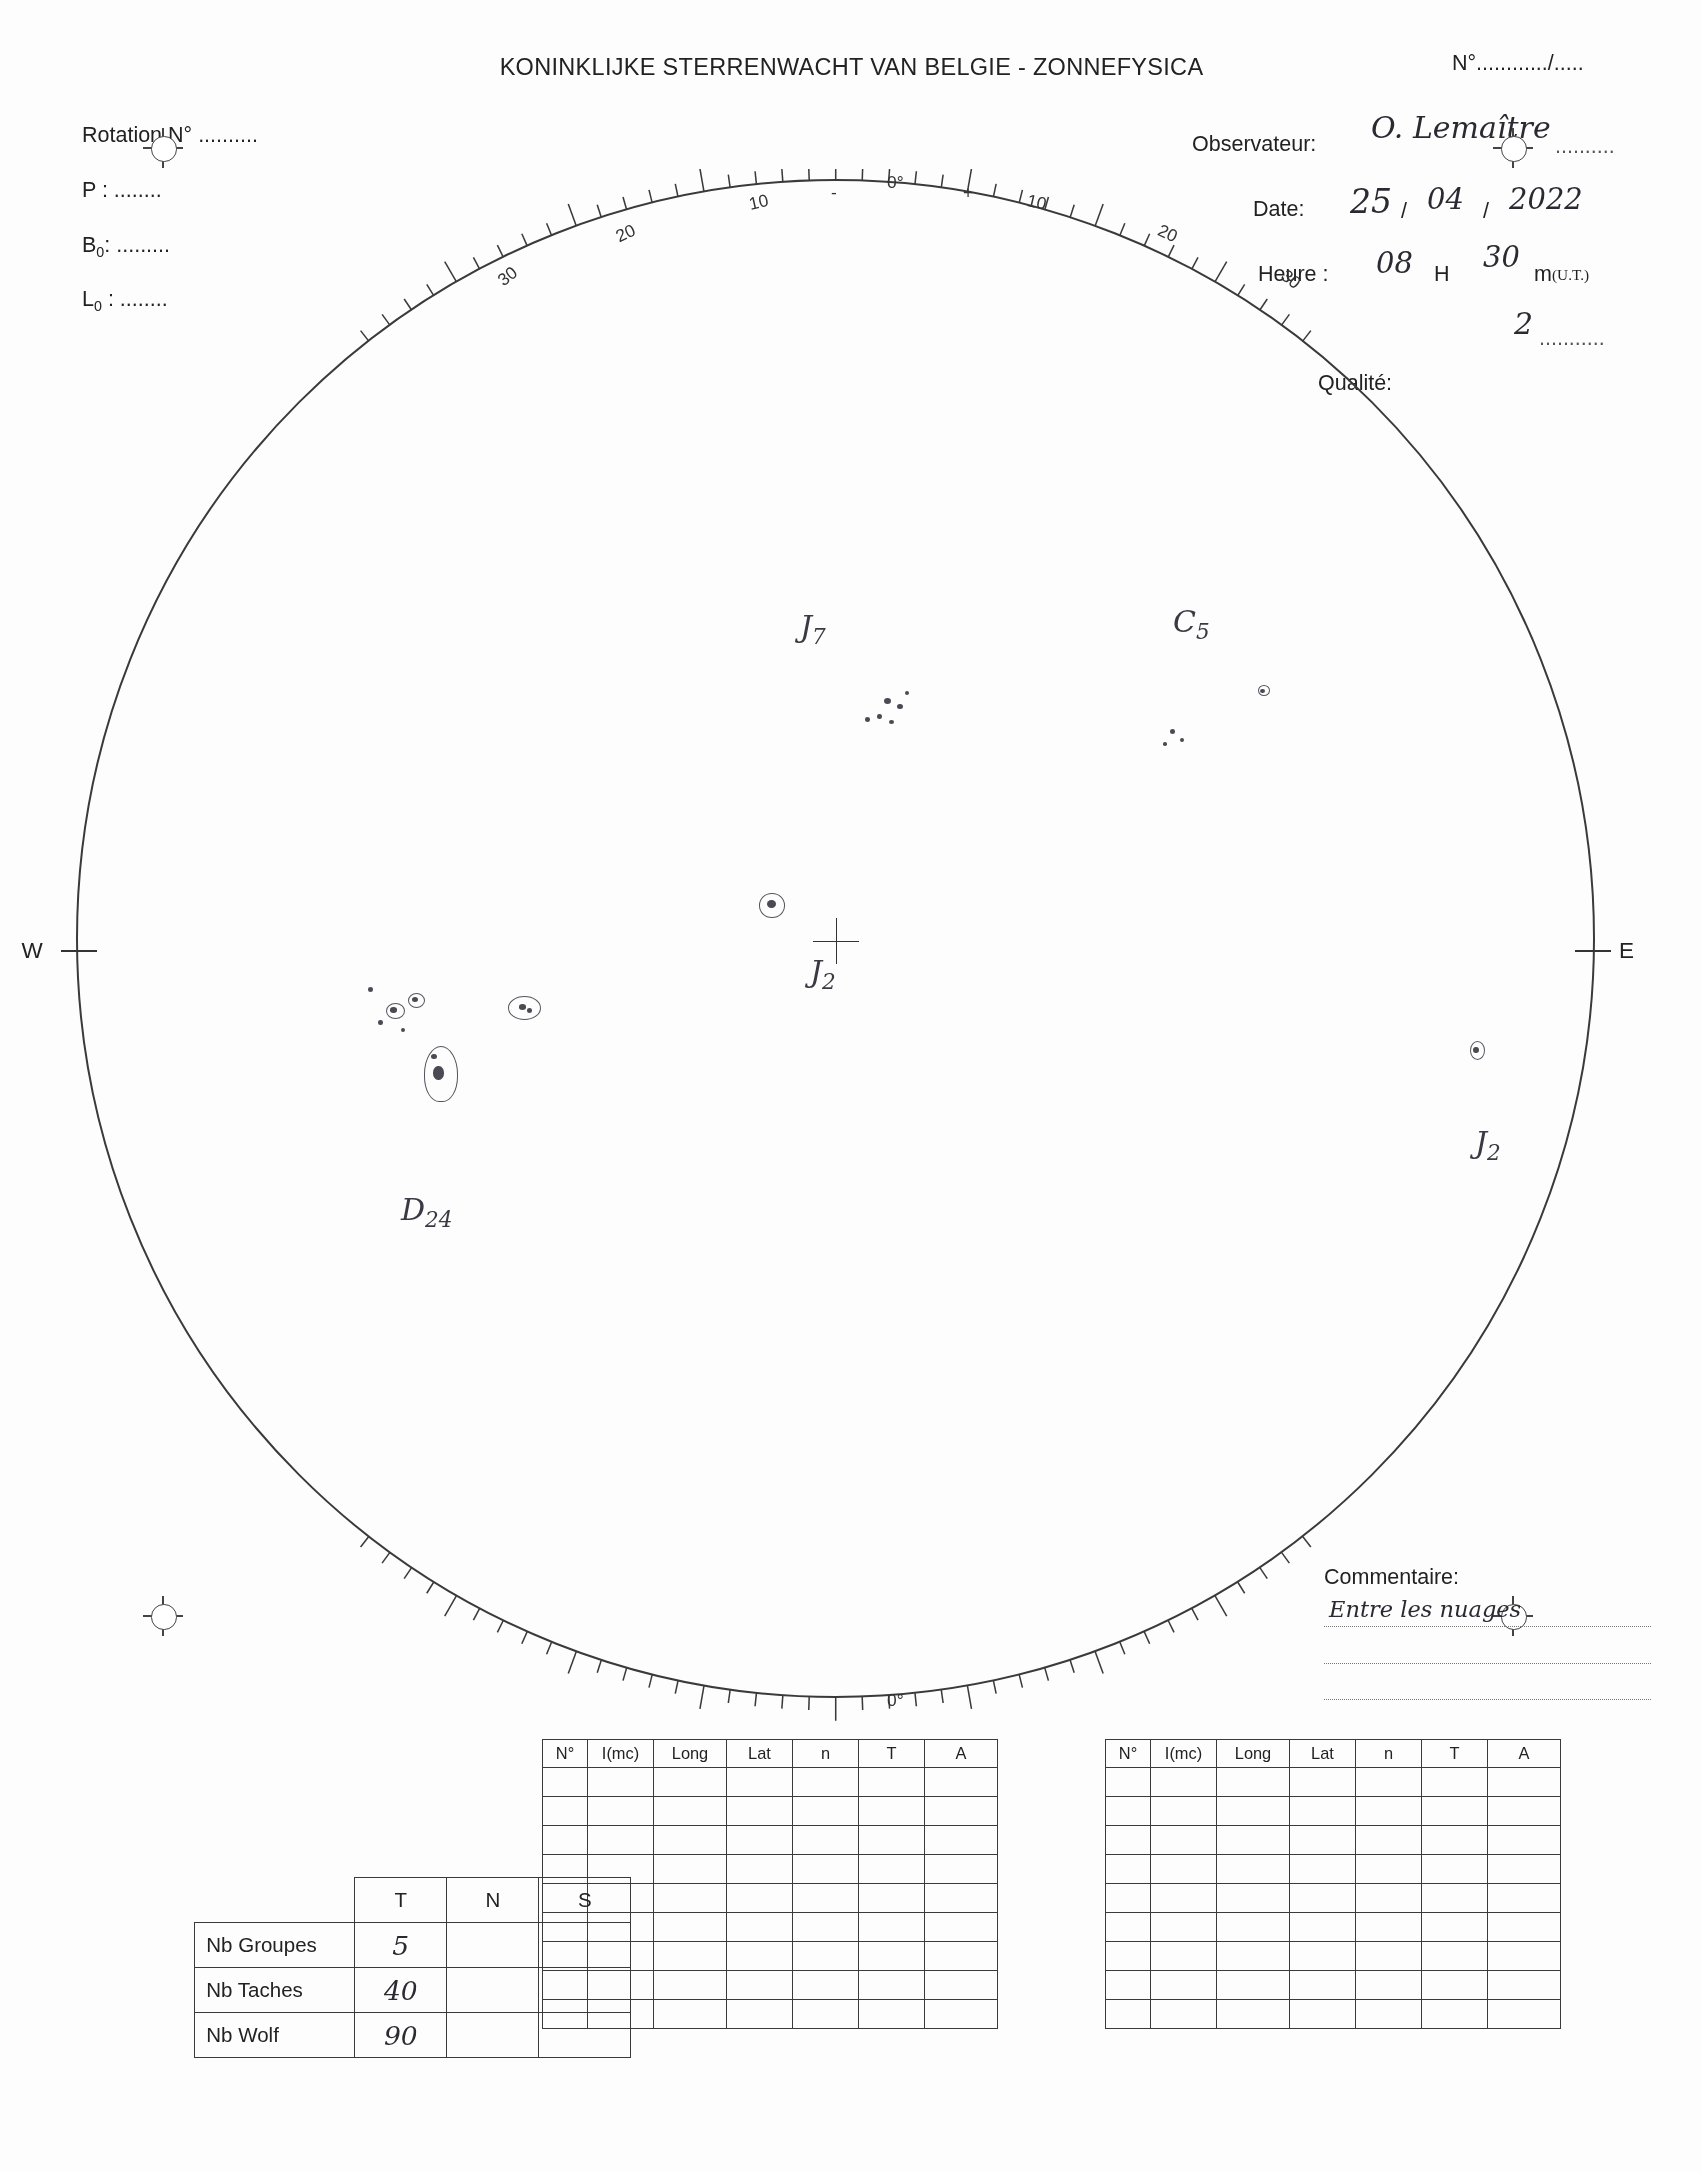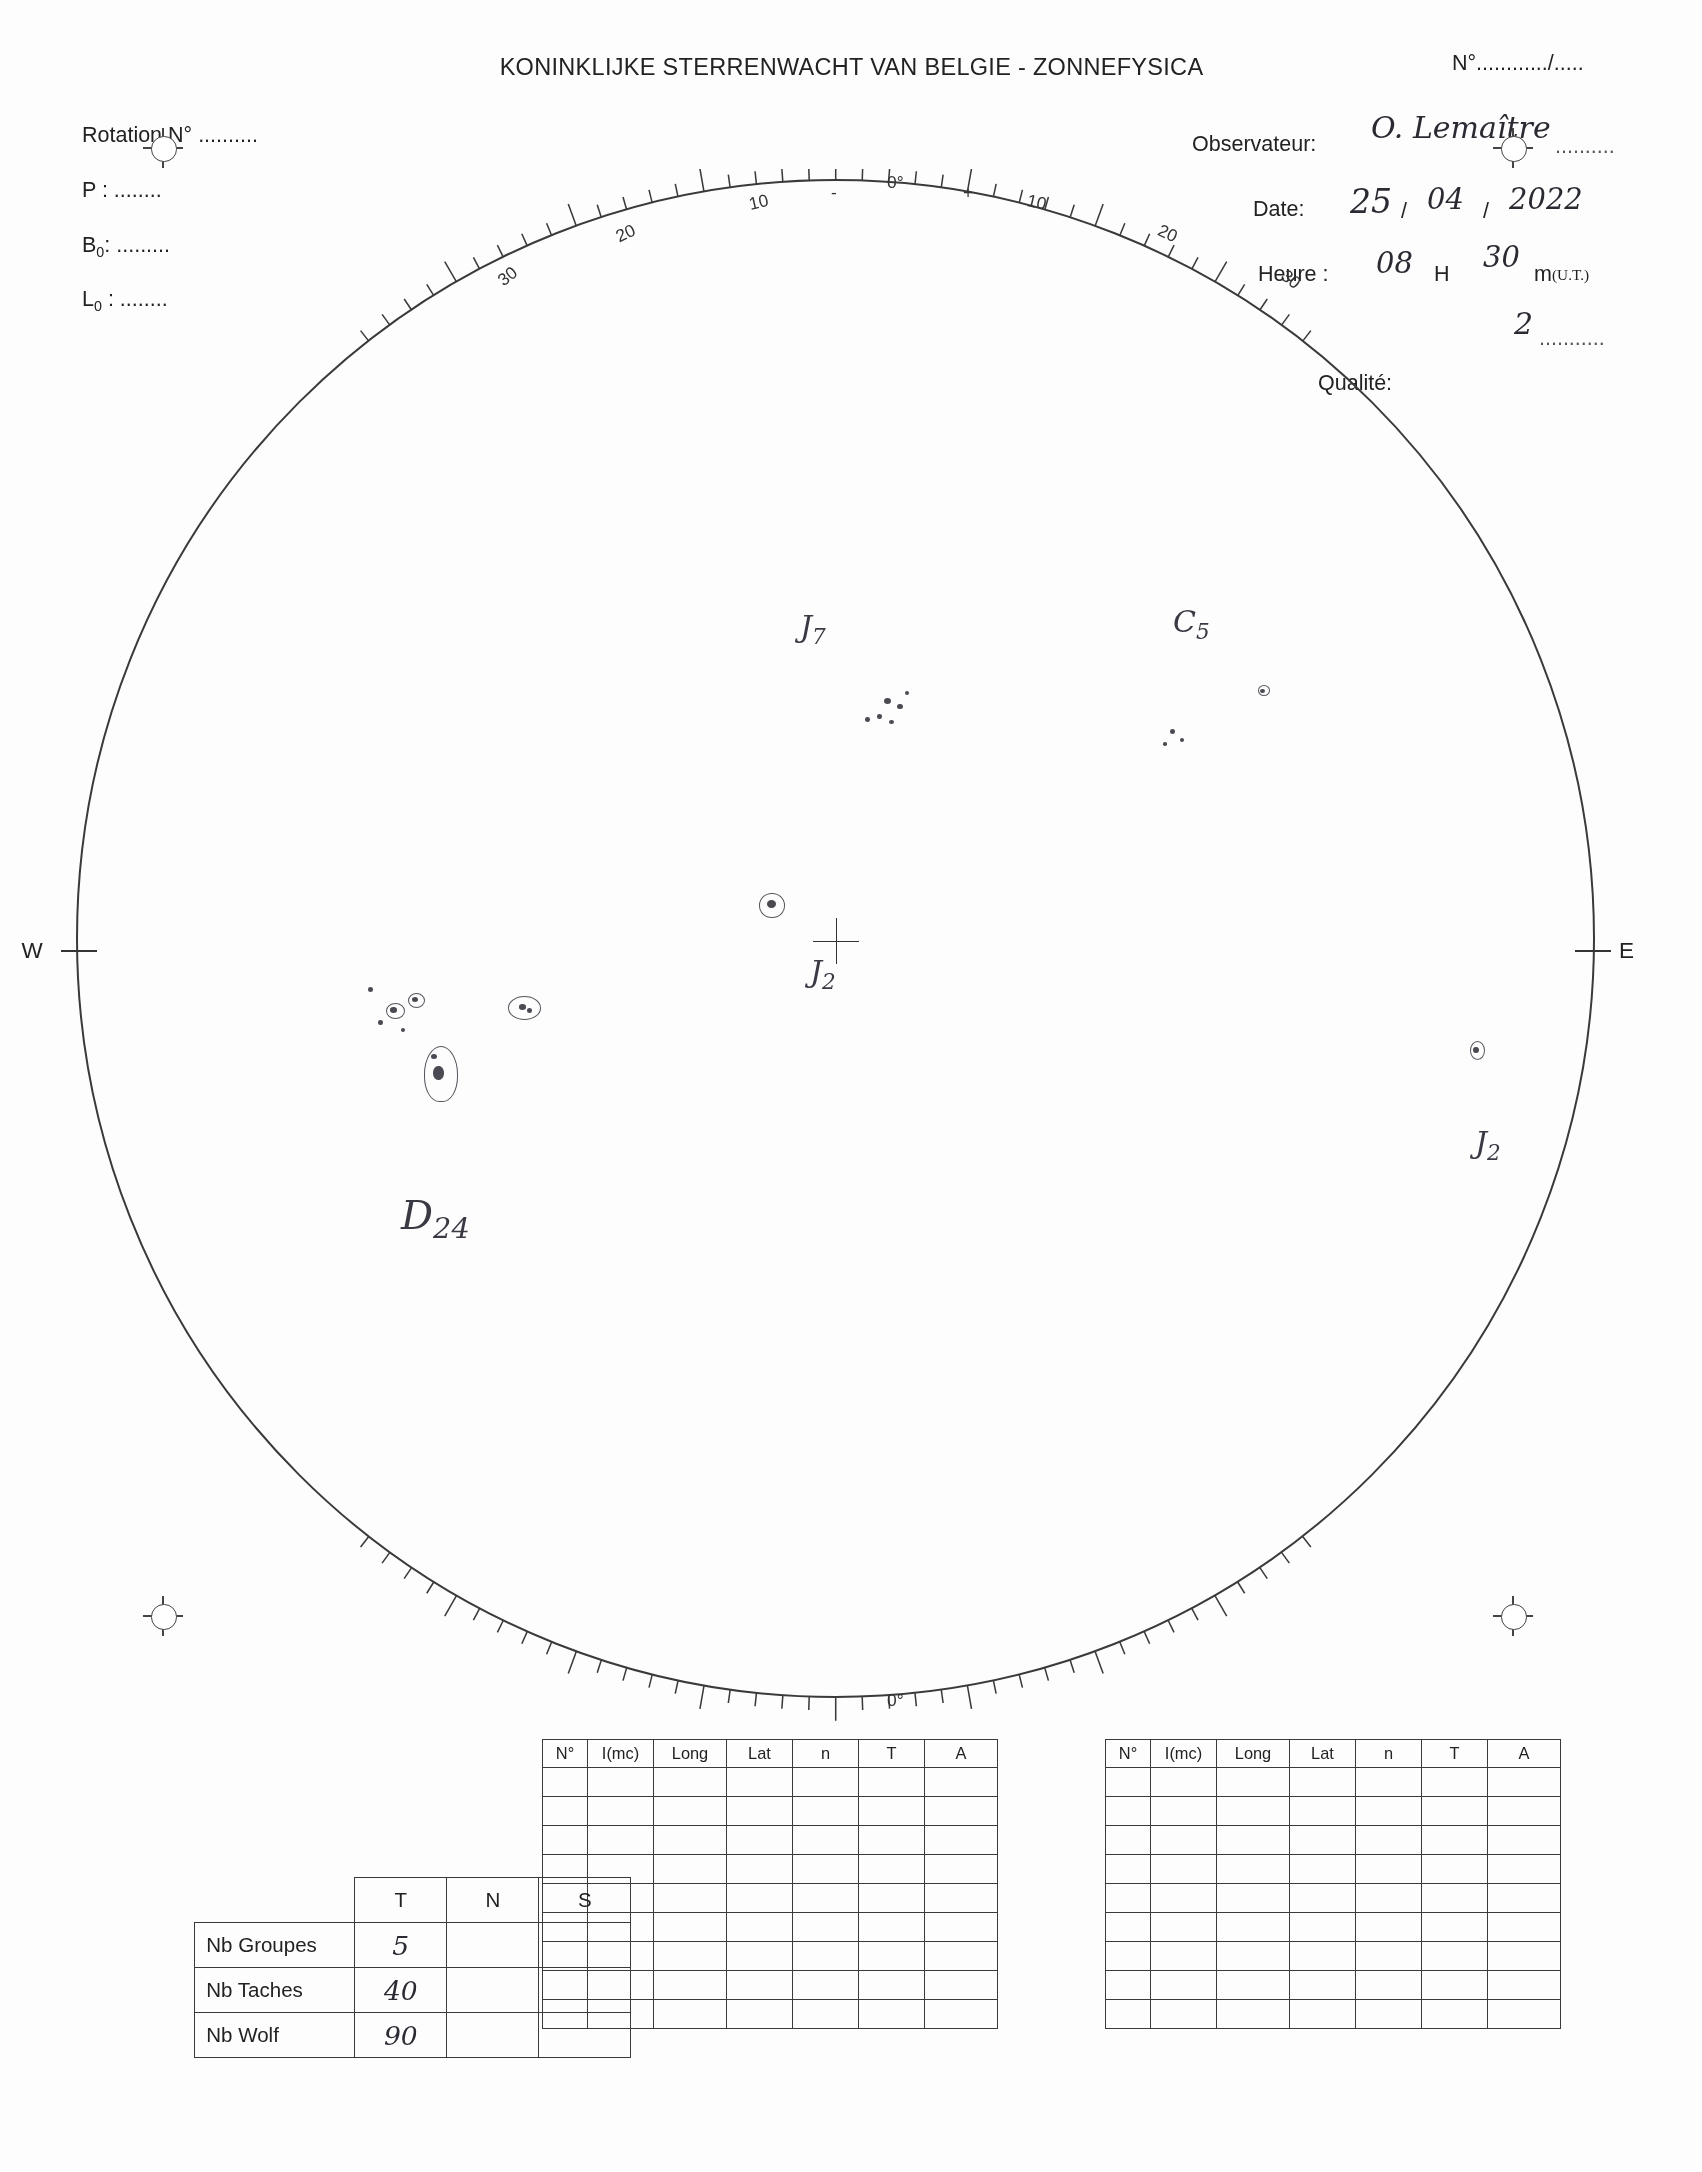--- a/index.html
+++ b/index.html
@@ -384,32 +384,40 @@
     <div class="spot" style="left:346px; top:828px; width:6.1px; height:5.1px;"></div>
     <div class="spot" style="left:302px; top:818px; width:5.1px; height:4.6px;"></div>
     <div class="spot" style="left:312px; top:851px; width:4.6px; height:4.6px;"></div>
     <div class="spot" style="left:335px; top:859px; width:4.1px; height:4.1px;"></div>
     <div class="spot-ring" style="left:442px; top:827px; width:31px; height:21.5px; border-radius:50%;"></div>
     <div class="spot" style="left:453px; top:835px; width:6.6px; height:5.6px;"></div>
     <div class="spot" style="left:461px; top:839px; width:5.1px; height:4.6px;"></div>
     <div class="spot-ring" style="left:358px; top:877px; width:32px; height:54px; border-radius:50% 50% 45% 45%;"></div>
     <div class="spot" style="left:367px; top:897px; width:11.3px; height:14.3px; border-radius:45%;"></div>
     <div class="spot" style="left:365px; top:885px; width:5.6px; height:5.1px;"></div>
-    <div class="grp-label" style="left:335px; top:1023px; font-size:40px;"><span>D</span><span class="sb">24</span></div>
+    <div class="grp-label" style="left:335px; top:1023px; font-size:30px;"><span>D</span><span class="sb">24</span></div>
 
     <div class="spot-ring" style="left:1404px; top:872px; width:13.3px; height:17.4px;"></div>
     <div class="spot" style="left:1407px; top:878px; width:5.6px; height:6.1px;"></div>
     <div class="grp-label" style="left:1409px; top:956px; font-size:30px;"><span>J</span><span class="sb">2</span></div>
   </div>
 
   <div class="axis-letter" style="left:21.5px; top:938px;">W</div>
   <div style="position:absolute; left:61px; top:950px; width:36px; height:1.5px; background:#333;"></div>
   <div class="axis-letter" style="left:1619px; top:938px;">E</div>
   <div style="position:absolute; left:1575px; top:950px; width:36px; height:1.5px; background:#333;"></div>
 
+  <div id="comment-block">
+    <div class="clabel">Commentaire:</div>
+    <div class="cline">
+      <span class="cval">Entre les nuages</span>
+    </div>
+    <div class="cline"></div>
+    <div class="cline"></div>
+  </div>
 
   <table id="tbl-left">
     <thead>
       <tr>
         <th class="c-no">N°</th>
         <th class="c-imc">I(mc)</th>
         <th class="c-long">Long</th>
         <th class="c-lat">Lat</th>
         <th class="c-n">n</th>
         <th class="c-t">T</th>

